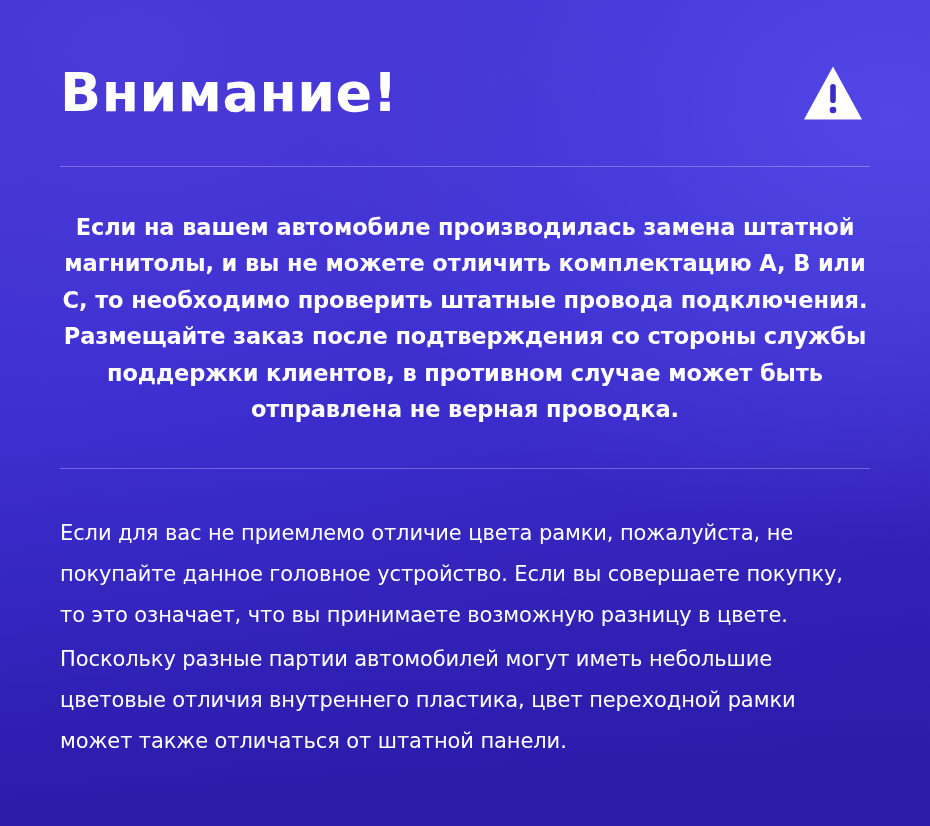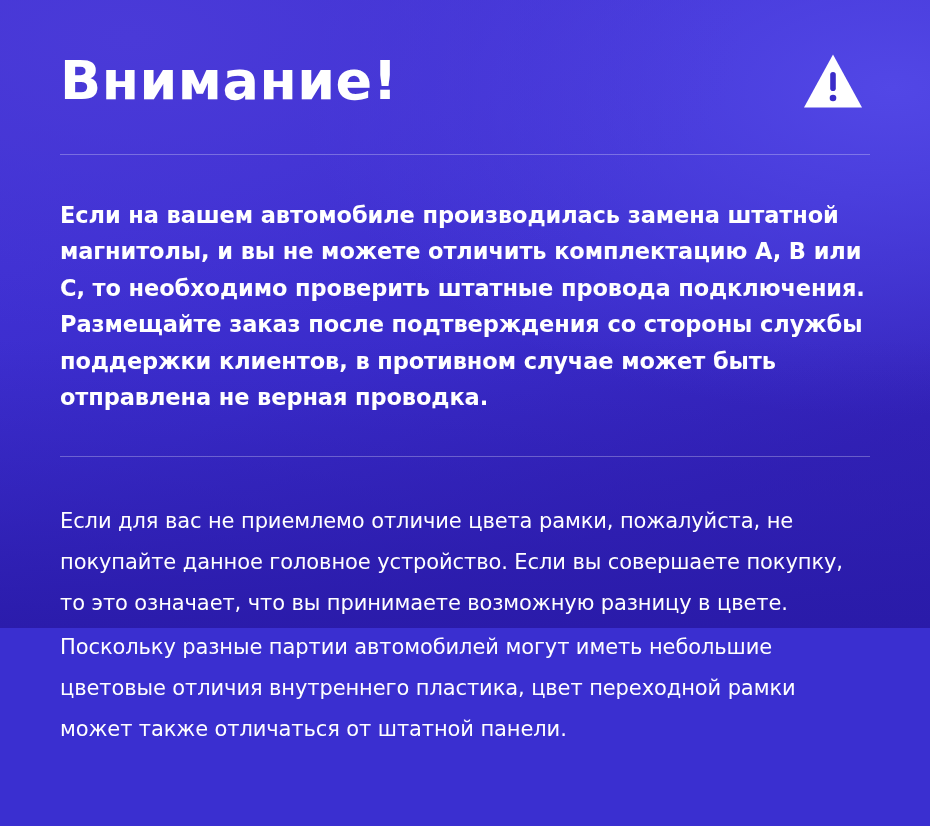--- a/index.html
+++ b/index.html
@@ -9,27 +9,27 @@
   body {
     width: 930px;
     height: 826px;
     overflow: hidden;
     font-family: "Liberation Sans", sans-serif;
     background: #3a2fd0;
   }
   .page {
     position: relative;
     width: 930px;
-    height: 628px;
+    height: 826px;
     box-sizing: border-box;
     background:
       radial-gradient(120% 85% at 14% 6%, #4a3ad8 0%, rgba(74,58,216,0) 55%),
       radial-gradient(110% 90% at 96% 14%, #5247e6 0%, rgba(82,71,230,0) 58%),
       linear-gradient(160deg, #4234d4 0%, #3f30d2 28%, #3a2ccb 52%, #3322b8 78%, #2e1fae 100%);
-    padding: 0 60px;
+    padding: 12px 60px;
   }
   .page::after {
     content: "";
     position: absolute;
     left: 0; right: 0; bottom: 0;
     height: 46%;
     background: linear-gradient(180deg, rgba(45,30,175,0) 0%, rgba(43,28,172,0.55) 60%, rgba(41,26,168,0.85) 100%);
     pointer-events: none;
   }
   .page > * { position: relative; z-index: 2; }
@@ -69,20 +69,21 @@
     color: #ffffff;
   }
   .block-one {
     margin-top: 42px;
     font-size: 22.5px;
     line-height: 1.62;
     font-weight: 600;
     font-family: "DejaVu Sans", sans-serif;
     letter-spacing: -0.1px;
     max-width: 815px;
+    text-align: center;
   }
   .block-one p { margin: 0; }
 
   .block-two {
     margin-top: 44px;
     font-size: 21px;
     line-height: 1.95;
     font-weight: 500;
     font-family: "DejaVu Sans", sans-serif;
     letter-spacing: -0.1px;

